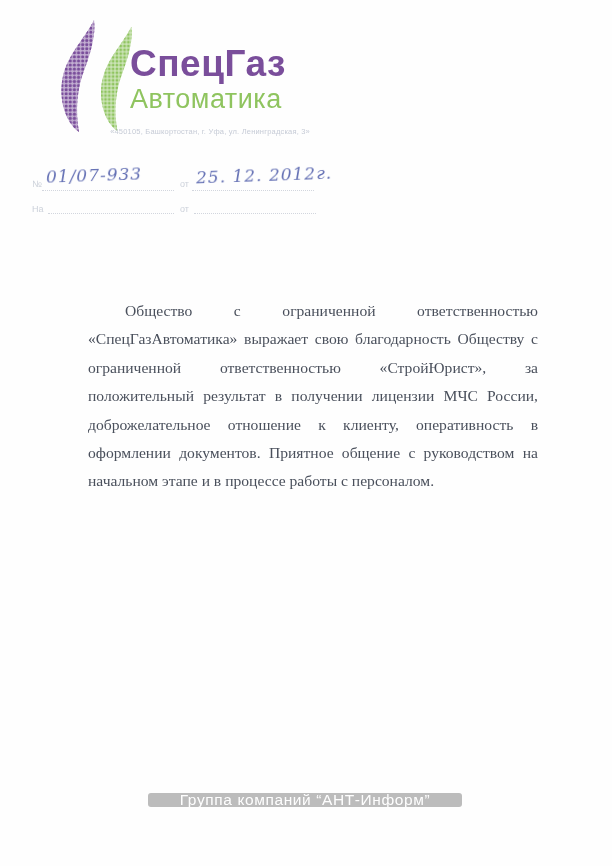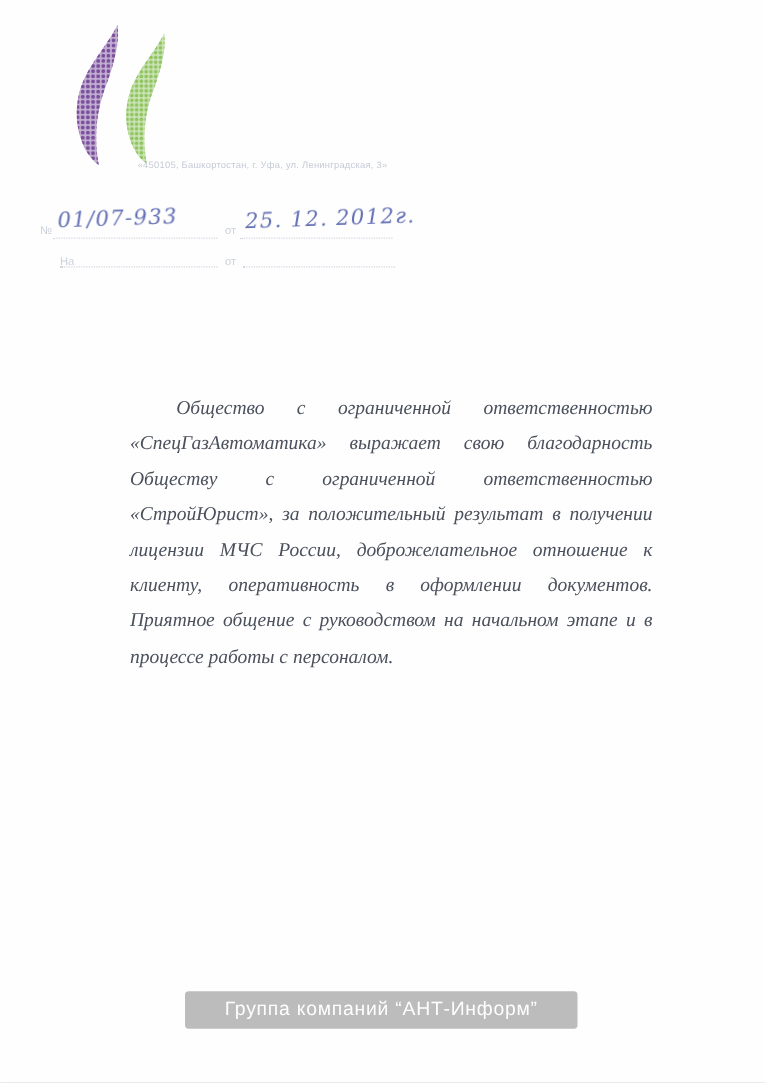--- a/index.html
+++ b/index.html
@@ -29,30 +29,30 @@
     filter:blur(.2px); white-space:nowrap;
   }
   .dotline { position:absolute; border-bottom:1px dotted #d2d6de; }
   .ref2 { position:absolute; left:28px; top:200px; width:290px; height:20px; }
   
   .body-text {
     position:absolute; left:88px; top:297px; width:450px;
     font-size:15.6px; line-height:28.4px; text-align:justify;
     color:#4a505c; filter:blur(.15px);
   }
-  .body-text p { text-indent:37px; margin:16px;font-style:italic; }
+  .body-text p { text-indent:37px; margin:0; }
   
   .sig { position:absolute; left:125px; top:556px; width:380px; height:50px; }
   .sig-title { position:absolute; left:0; top:12px; font-size:15px; color:#4a505c; }
   .sig-line { position:absolute; left:170px; top:29px; width:95px; border-bottom:1px solid #a9aeb8; }
   .sig-scribble { position:absolute; left:188px; top:-18px; }
   .sig-name { position:absolute; left:268px; top:12px; font-size:15px; color:#4a505c; white-space:nowrap; }
   
   .footer-banner {
-    position:absolute; left:148px; top:793px; width:314px; height:30px;
+    position:absolute; left:148px; top:793px; width:314px; height:14px;
     background:#b3b3b3; opacity:.88; border-radius:3px;
     display:flex; align-items:center; justify-content:center;
     font-family:"Liberation Sans", sans-serif; font-size:15.5px; color:#ffffff;
     letter-spacing:.6px; white-space:nowrap;
   }
 </style>
 </head>
 <body>
 
 <div class="page">
@@ -71,35 +71,39 @@
       <path d="M38,2 C29,20 12,36 7,58 C2,80 9,104 23,114 C19,92 21,70 29,50 C35,34 40,16 38,2 Z" fill="#7a4e9b" opacity="0.45"></path>
       <path d="M38,2 C29,20 12,36 7,58 C2,80 9,104 23,114 C19,92 21,70 29,50 C35,34 40,16 38,2 Z" fill="url(#dotsP)"></path>
     </g>
 
     <g transform="translate(40,7) scale(0.93)">
       <path d="M38,2 C29,20 12,36 7,58 C2,80 9,104 23,114 C19,92 21,70 29,50 C35,34 40,16 38,2 Z" fill="#8fc45f" opacity="0.45"></path>
       <path d="M38,2 C29,20 12,36 7,58 C2,80 9,104 23,114 C19,92 21,70 29,50 C35,34 40,16 38,2 Z" fill="url(#dotsG)"></path>
     </g>
   </svg>
 
+  <div class="logo-text">
+    <div class="brand1">СпецГаз</div>
+    <div class="brand2">Автоматика</div>
+  </div>
 
   <div class="addr">
     <div>«450105, Башкортостан, г. Уфа, ул. Ленинградская, 3»</div>
   </div>
 
   <div class="ref">
     <span class="lbl" style="left:4px; top:13px;">№</span>
     <span class="hand" style="left:18px; top:-1px;">01/07-933</span>
     <span class="dotline" style="left:14px; top:24px; width:132px;"></span>
     <span class="lbl" style="left:152px; top:13px;">от</span>
     <span class="hand" style="left:168px; top:-1px;">25. 12. 2012г.</span>
     <span class="dotline" style="left:164px; top:24px; width:122px;"></span>
   </div>
   <div class="ref2">
-    <span class="lbl" style="left:20px; top:4px;">На</span>
+    <span class="lbl" style="left:4px; top:4px;">На</span>
     <span class="dotline" style="left:20px; top:13px; width:126px;"></span>
     <span class="lbl" style="left:152px; top:4px;">от</span>
     <span class="dotline" style="left:166px; top:13px; width:122px;"></span>
   </div>
 
   <div class="body-text">
     <p>Общество с ограниченной ответственностью «СпецГазАвтоматика» выражает свою благодарность Обществу с ограниченной ответственностью «СтройЮрист», за положительный результат в получении лицензии МЧС России, доброжелательное отношение к клиенту, оперативность в  оформлении документов. Приятное общение с руководством на начальном этапе и в процессе работы с персоналом.</p>
   </div>
 
 

